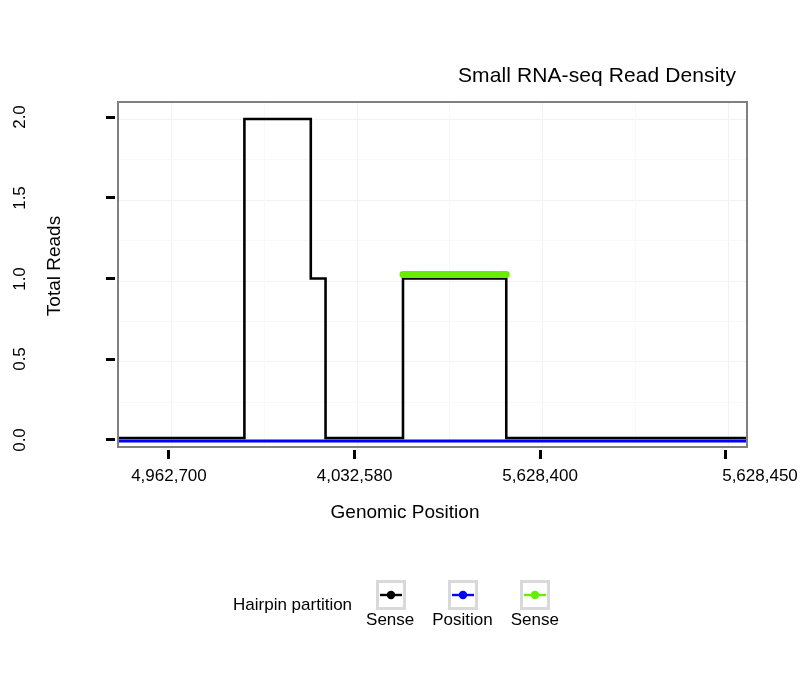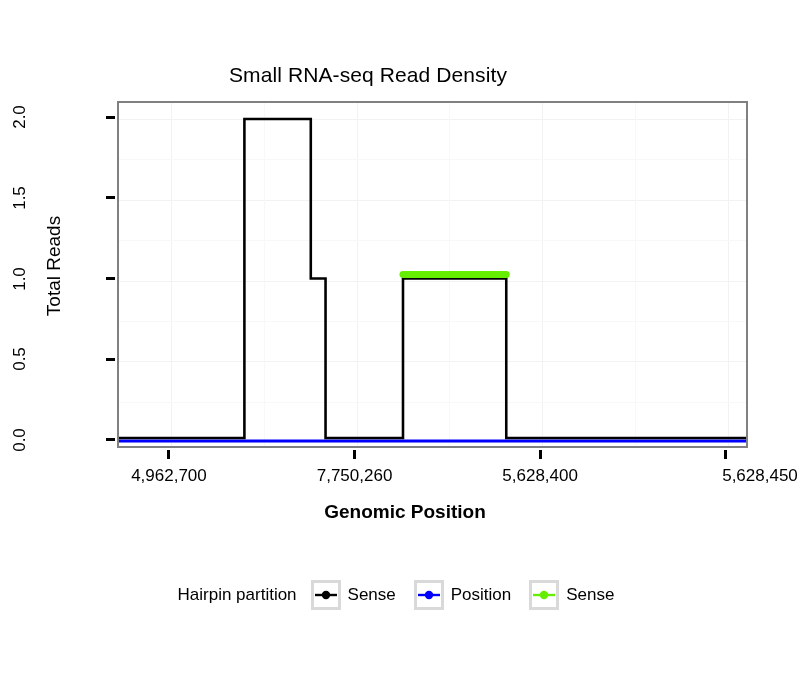--- a/index.html
+++ b/index.html
@@ -21,38 +21,37 @@
     height: 690px;
     background: #ffffff;
   }
 
   
   #chart-title {
     position: absolute;
     left: 0;
     top: 62px;
     width: 736px;
-    text-align: center;
+    text-align: right;
     font-size: 21px;
     line-height: 26px;
     color: #000000;
     letter-spacing: 0.1px;
   }
 
   
   #x-axis-title {
     position: absolute;
     left: 0;
     top: 500px;
     width: 810px;
     text-align: center;
     font-size: 19px;
     line-height: 24px;
     color: #000000;
-    font-weight: bold;
   }
   #y-axis-title {
     position: absolute;
     left: -46px;
     top: 255px;
     width: 200px;
     text-align: center;
     font-size: 19px;
     line-height: 22px;
     color: #000000;
@@ -147,20 +146,21 @@
   }
   #legend-title {
     font-size: 17px;
     font-weight: normal;
     color: #000000;
     margin-right: 14px;
     white-space: nowrap;
   }
   .legend-entry {
     display: flex;
+    flex-direction: column;
     align-items: center;
     margin-right: 10px;
     text-align: center;
   }
   .legend-key {
     width: 30px;
     height: 30px;
     background: #ffffff;
     border: 3px solid #d9d9d9;
     box-sizing: border-box;
@@ -203,21 +203,21 @@
       <div class="tick-label-y" style="top: 108.14px;">2.0</div>
     </div>
   <div id="x-tick-marks">
       <div class="tick-mark-x" style="left: 167.465px;"></div>
       <div class="tick-mark-x" style="left: 353.053px;"></div>
       <div class="tick-mark-x" style="left: 538.641px;"></div>
       <div class="tick-mark-x" style="left: 724.229px;"></div>
     </div>
   <div id="x-tick-labels">
       <div class="tick-label-x" style="left: 88.9647px;">4,962,700</div>
-      <div class="tick-label-x" style="left: 274.553px;">7,750,260</div>
+      <div class="tick-label-x" style="left: 274.553px;">4,032,580</div>
       <div class="tick-label-x" style="left: 460.141px;">5,628,400</div>
       <div class="tick-label-x" style="left: 680px;">5,628,450</div>
     </div>
 
   <div id="panel">
     <div id="panel-inner">
       <div id="gridlines">
           <div class="gridline-major gridline-h" style="top: 339px;"></div>
           <div class="gridline-major gridline-h" style="top: 258px;"></div>
           <div class="gridline-major gridline-h" style="top: 178px;"></div>

